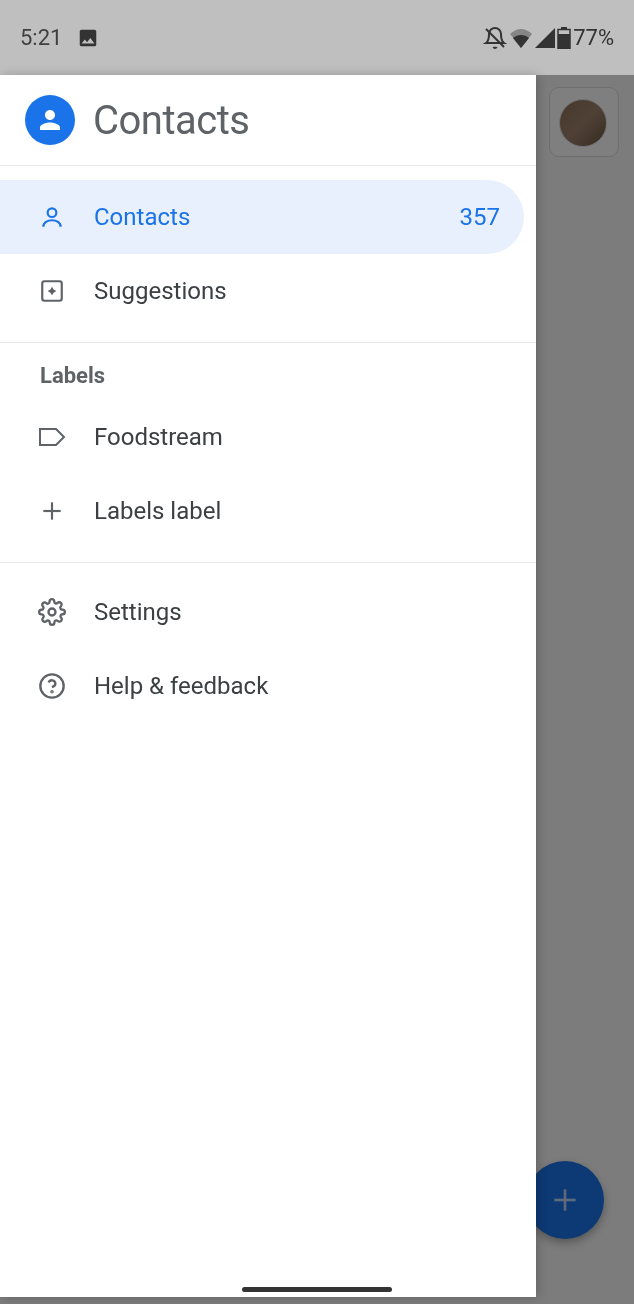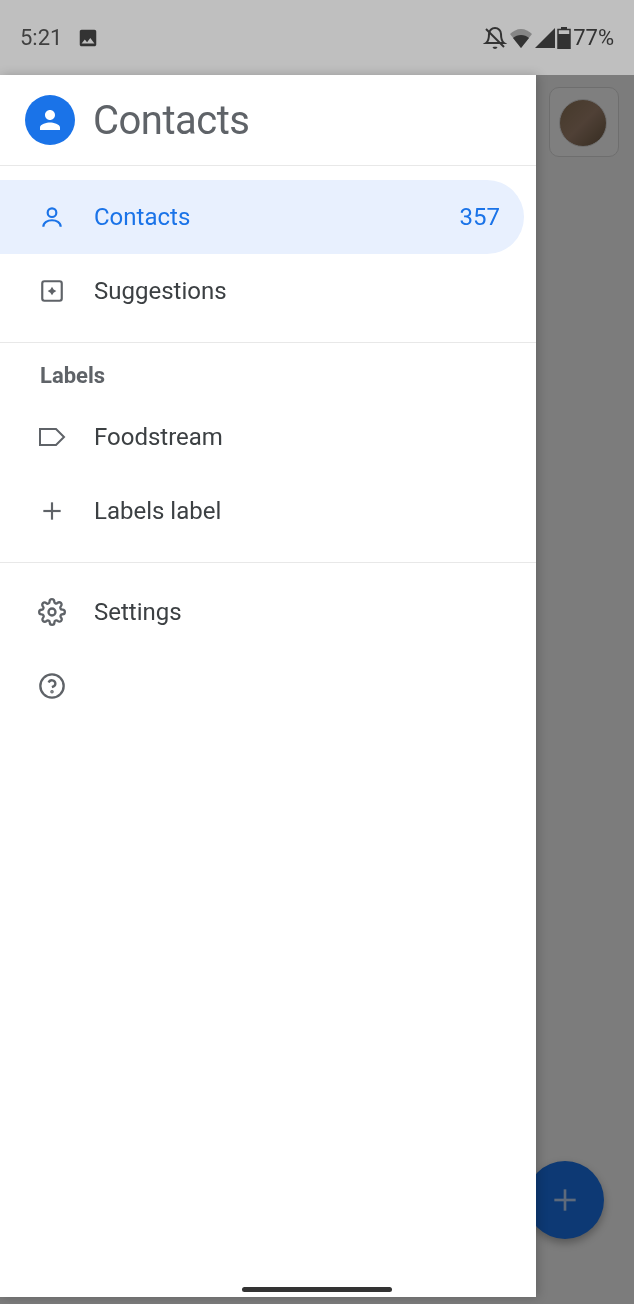--- a/index.html
+++ b/index.html
@@ -319,16 +319,17 @@
   </div>
 
   <div class="drawer-item">
     <span class="icon">
       <svg width="28" height="28" viewBox="0 0 24 24" fill="none" stroke="#5f6368" stroke-width="2">
         <circle cx="12" cy="12" r="10"></circle>
         <path d="M9.1 9a3 3 0 0 1 5.8 1c0 2-3 3-3 3"></path>
         <circle cx="12" cy="17" r="0.5" fill="#5f6368"></circle>
       </svg>
     </span>
+    <span class="drawer-item-label">Help &amp; feedback</span>
   </div>
 </div>
 
 <div class="nav-bar-indicator"></div>
 
 </body></html>

